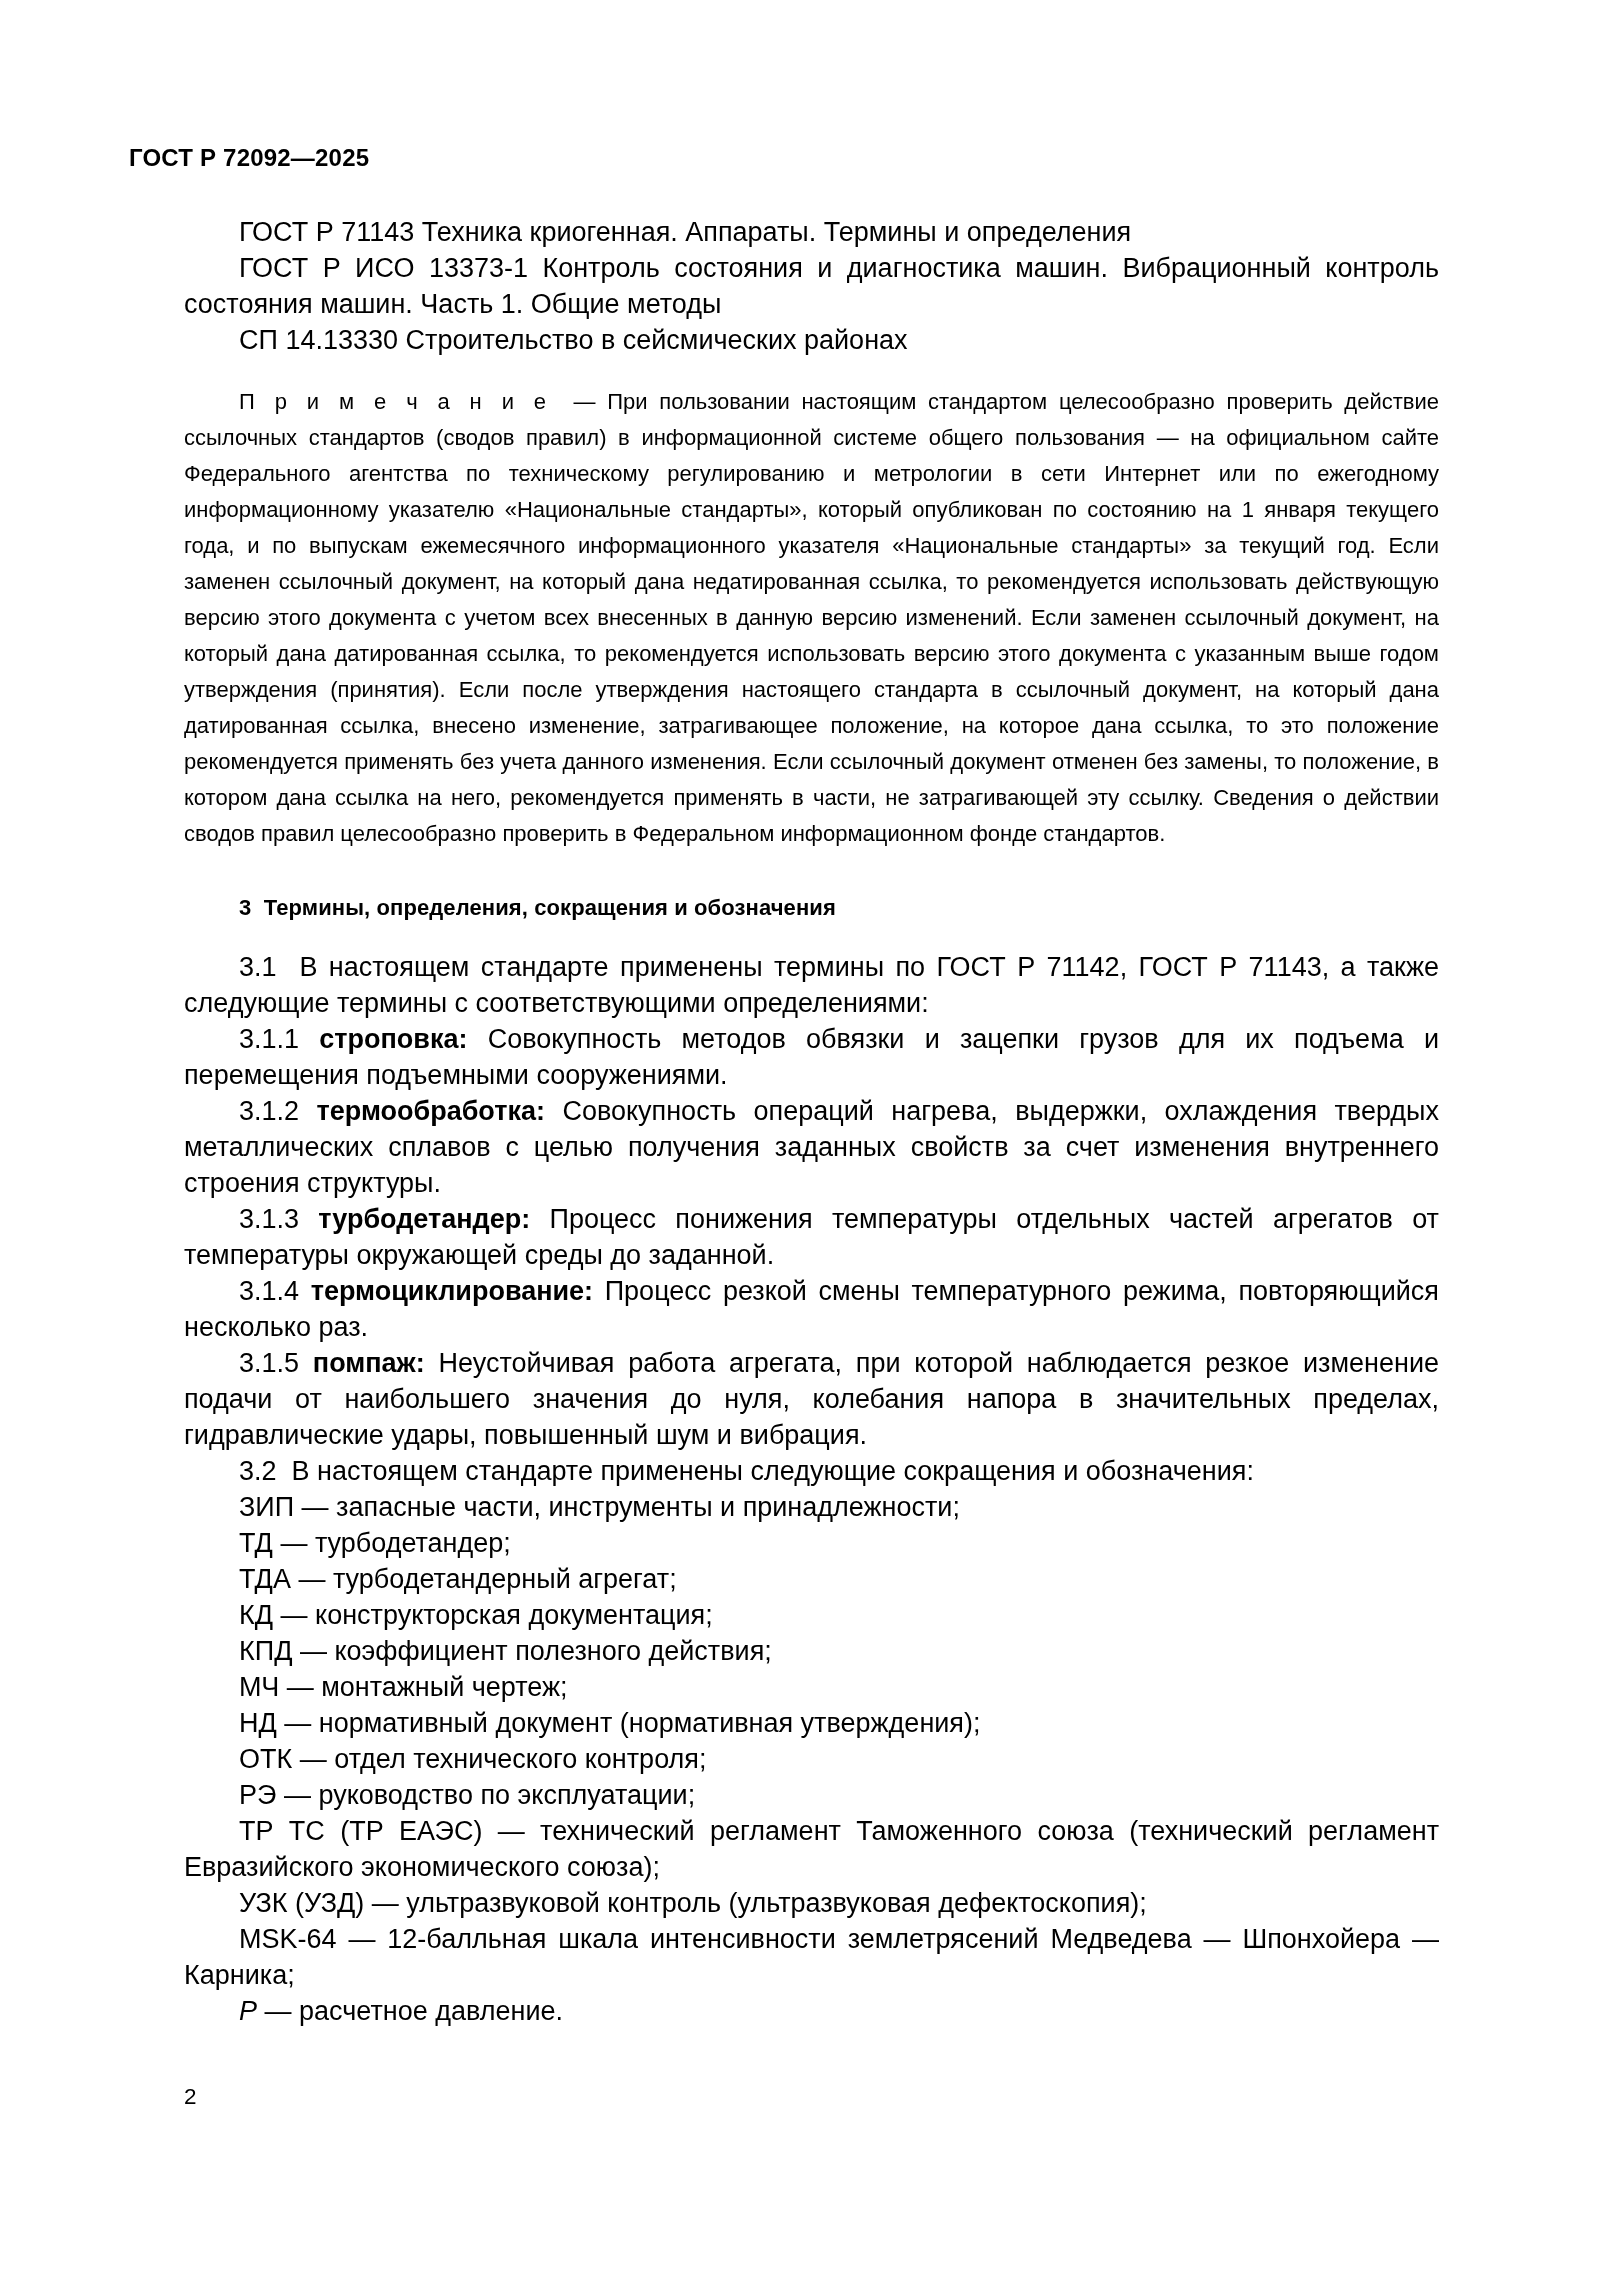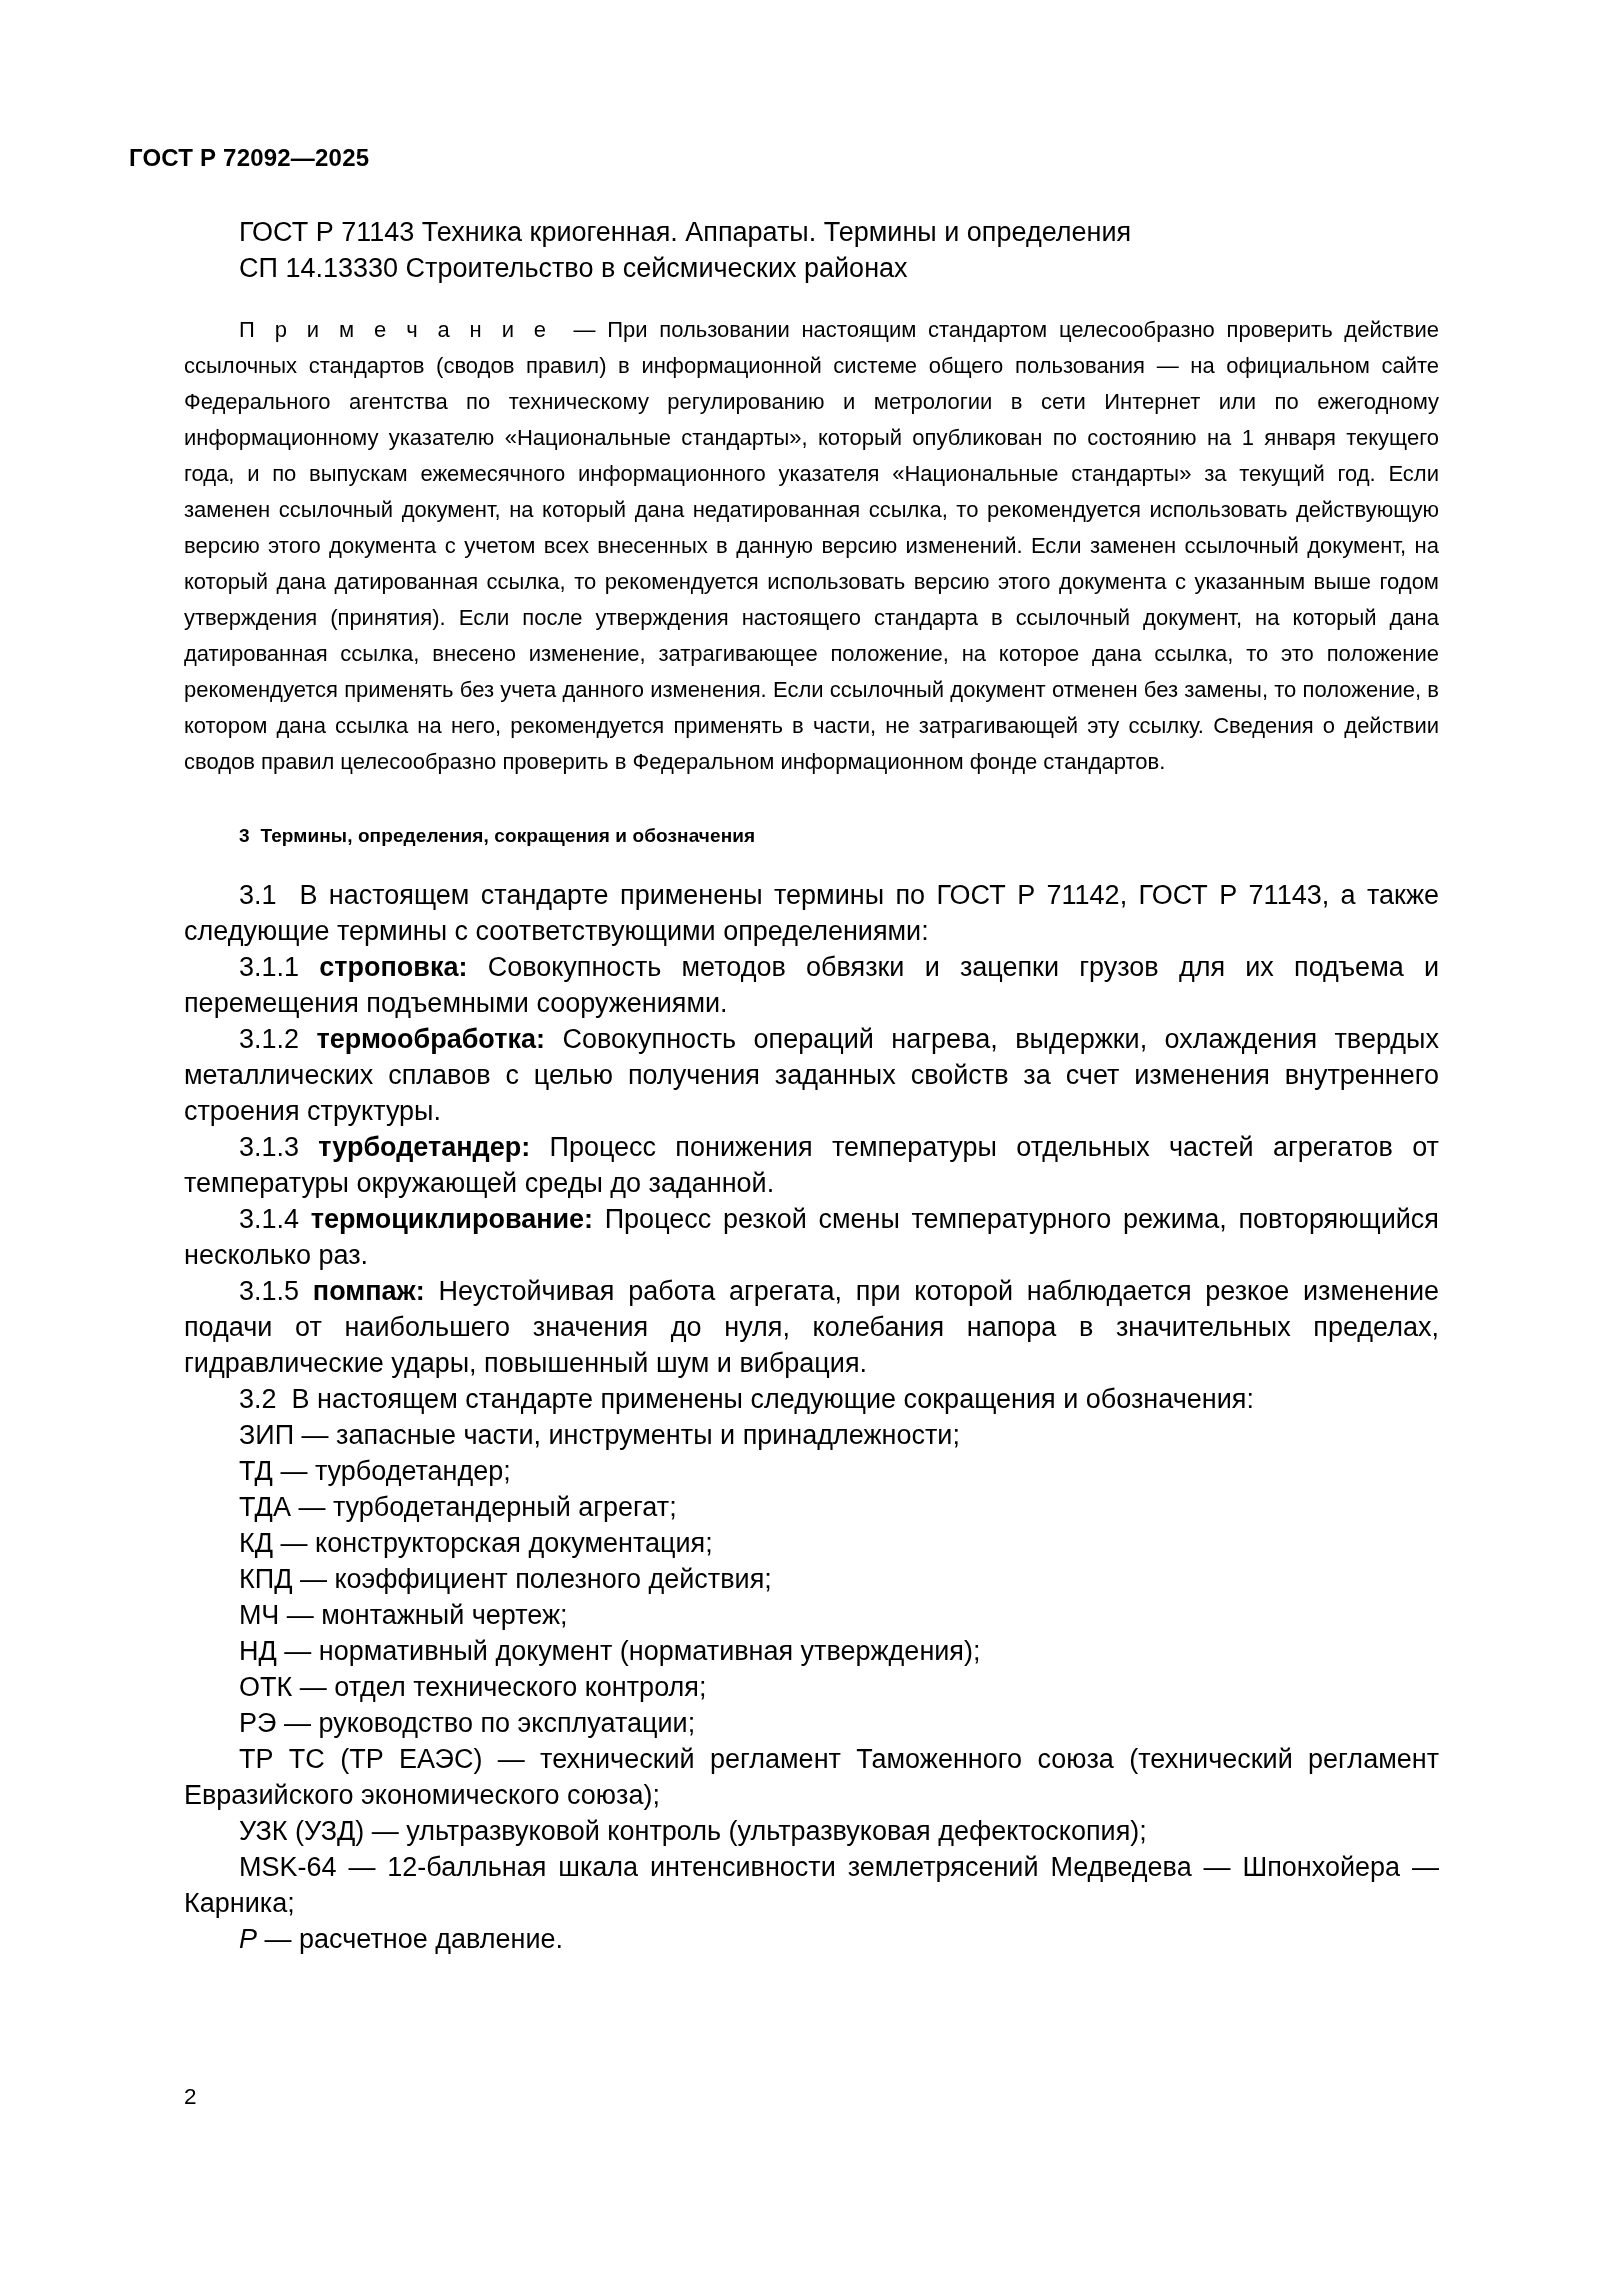--- a/index.html
+++ b/index.html
@@ -58,21 +58,21 @@
     font-size: 22px;
     line-height: 36px;
     text-align: justify;
     text-indent: 55px;
     margin: 0;
   }
   .note-label {
     letter-spacing: 4.1px;
   }
   .sec-head {
-    font-size: 19px;
+    font-size: 22px;
     font-weight: bold;
     margin: 0;
     text-indent: 55px;
     line-height: 33px;
     letter-spacing: 0.1px;
   }
   .term b {
     font-weight: bold;
   }
   .abbr {
@@ -100,20 +100,21 @@
 <body>
 
 <div class="page">
 
   <div class="content">
 
     <div class="running-head">ГОСТ Р 72092—2025</div>
 
     <div class="block">
       <p class="ind nojust">ГОСТ Р 71143  Техника криогенная. Аппараты. Термины и определения</p>
+      <p class="ind">ГОСТ Р ИСО 13373-1  Контроль состояния и диагностика машин. Вибрационный контроль состоя­ния машин. Часть 1. Общие методы</p>
       <p class="ind nojust">СП 14.13330  Строительство в сейсмических районах</p>
     </div>
 
     <div class="gap-md"></div>
 
     <p class="note"><span class="note-label">П р и м е ч а н и е</span>&nbsp; <span>—</span> <span>При пользовании настоящим стандартом целесообразно проверить действие ссылочных стандартов (сводов правил) в информационной системе общего пользования — на официальном сайте Федерального агентства по техническому регулированию и метрологии в сети Интернет или по ежегодному информационному указателю «Национальные стандарты», который опубликован по состоянию на 1 января текущего года, и по выпускам ежемесячного информационного указателя «Национальные стандарты» за текущий год. Если заменен ссылочный документ, на который дана недатированная ссылка, то рекомендуется использовать действующую версию этого документа с учетом всех внесенных в данную версию изменений. Если заменен ссылочный документ, на который дана датированная ссылка, то рекомендуется использовать версию этого документа с указанным выше годом утверждения (принятия). Если после утверждения настоящего стандарта в ссылочный документ, на который дана датированная ссылка, внесено изменение, затрагивающее положение, на которое дана ссылка, то это положение рекомендуется применять без учета данного изменения. Если ссылочный документ отменен без замены, то положение, в котором дана ссылка на него, рекомендуется применять в части, не затрагивающей эту ссылку. Сведения о действии сводов правил целесообразно проверить в Федеральном информационном фонде стандартов.</span></p>
 
     <div class="gap-lg"></div>
 
     <p class="sec-head"><span>3</span>&nbsp; <span>Термины, определения, сокращения и обозначения</span></p>

